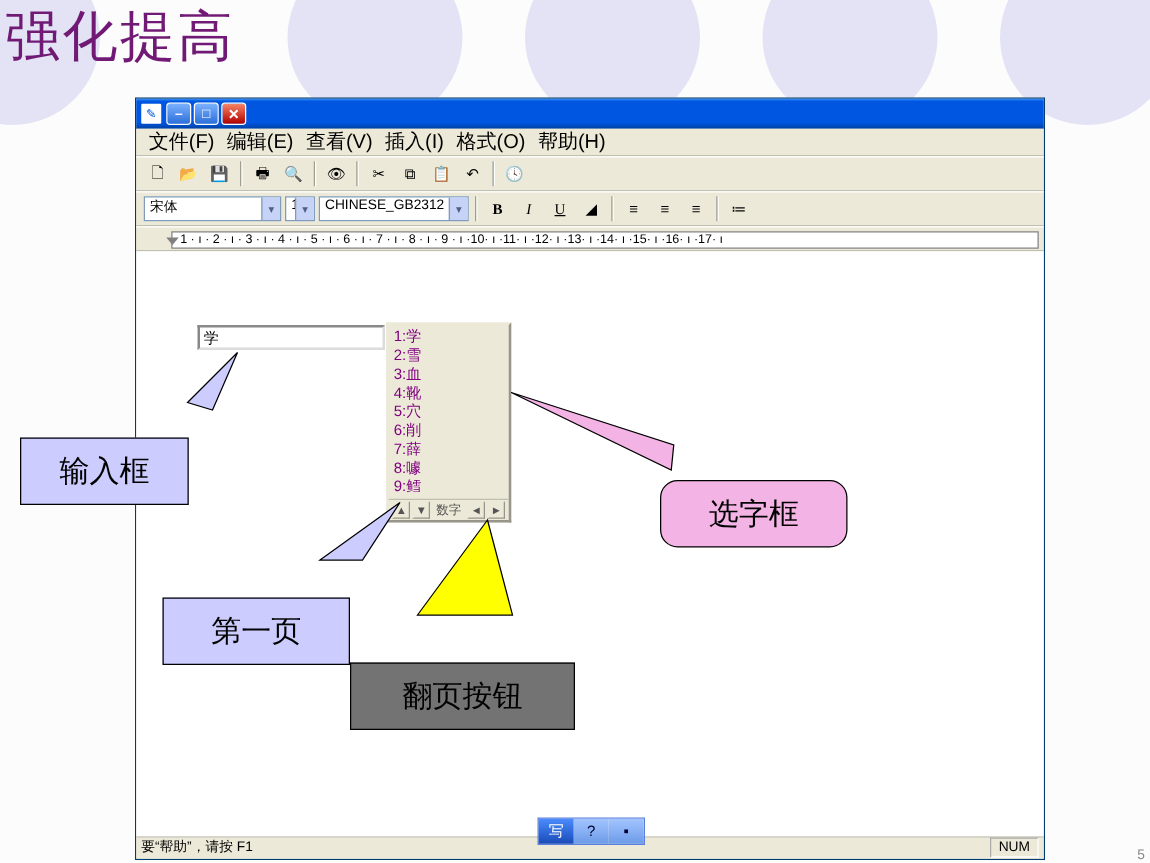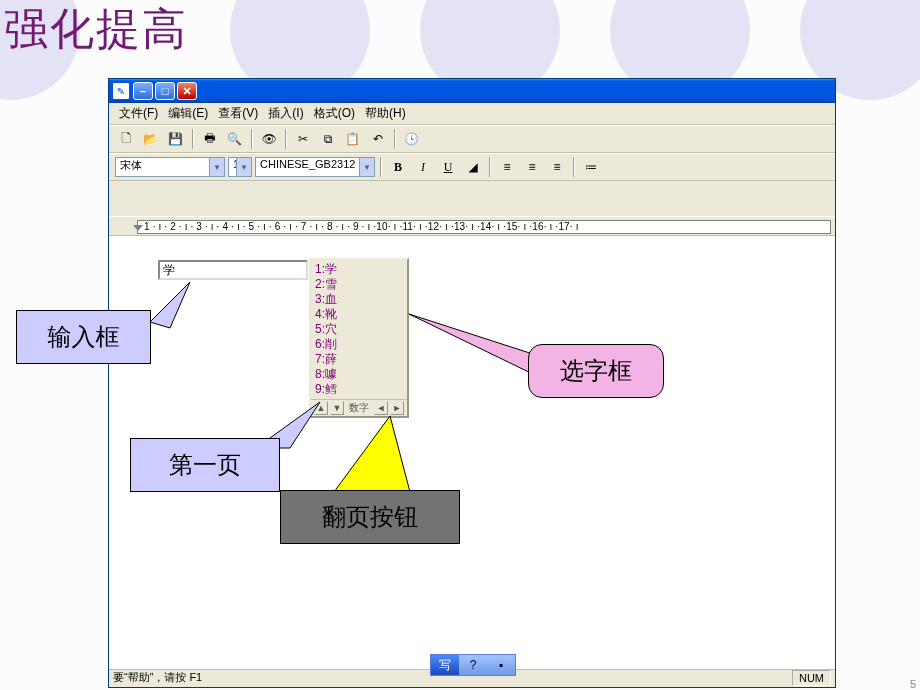--- a/index.html
+++ b/index.html
@@ -52,41 +52,41 @@
     font-weight:bold; font-size:11px; font-family:Arial;
     background: linear-gradient(to bottom,#7ab1ff,#2d6fd9);
     border-radius:3px; color:#fff;}
   .winbtn.close { background: linear-gradient(to bottom,#f5866a,#d64230,#b00000);}
   
   .menubar {
     height: 22px; background:#ece9d8;
     display:flex; align-items:center; padding:0 6px; gap:2px;
     border-bottom:1px solid #c0c0b0;
   }
-  .menubar span { padding:2px 4px; font-size:12px; }
+  .menubar span { padding:2px 4px; font-size:16px; }
 
   .toolbar {
     height: 28px; background:#ece9d8;
     border-top:1px solid #fff; border-bottom:1px solid #c0c0b0;
     display:flex; align-items:center; padding:0 6px; gap:3px;
   }
   .tbtn { width:22px;height:22px; border:1px solid transparent;
     display:flex;align-items:center;justify-content:center;
     font-size:12px;}
   .tsep{width:2px;height:20px;border-left:1px solid #a0a090;border-right:1px solid #fff;margin:0 2px;}
   .tsel{height:20px;border:1px solid #7f9db9;background:#fff;font-size:11px;
     display:flex;align-items:flex-start;padding:0 4px;position:relative;}
   .tsel .dd{position:absolute;right:0;top:0;width:15px;height:100%;
     background:#c6d3f7;border-left:1px solid #7f9db9;
     display:flex;align-items:center;justify-content:center;color:#4d6185;font-size:9px;}
 
   .ruler {
     height: 20px; background:#ece9d8;
     border-top:1px solid #fff; border-bottom:1px solid #c0c0b0;
-    position:relative; padding-left:28px; overflow:hidden;margin-top:35px;
+    position:relative; padding-left:28px; overflow:hidden;
   }
   .ruler .scale{
     position:absolute;left:28px;right:4px;top:3px;height:14px;
     background:#fff;border:1px solid #808080;
     font-size:10px;color:#000;letter-spacing:0px;
     white-space:nowrap;overflow:hidden;
     font-family:Arial;
   }
   .ruler .tab{position:absolute;left:24px;top:8px;width:0;height:0;
     border-left:5px solid transparent;border-right:5px solid transparent;
@@ -127,20 +127,21 @@
     border-top:1px solid #c0c0b0;font-size:10px;color:#555;}
   .pagebtn{width:14px;height:14px;border:1px outset #ece9d8;background:#ece9d8;
     font-size:9px;display:inline-flex;align-items:center;justify-content:center;margin:0 1px;}
 
   
   .callout {
     position:absolute; z-index:10;
     border:1px solid #000; padding:10px 22px;
     font-size:24px; font-family:"SimSun","宋体",serif;
     text-align:center;
+    margin-top:40px;
   }
   .callout.blue { background:#ccccff; }
   .callout.pink { background:#f3b3e4; }
   .callout.yellow { background:#737373; }
   .callout-pointer { position:absolute; z-index:9; }
 
   .lang-bar{
     position:absolute; bottom:14px; left:430px;
     z-index:20; display:flex; height:22px;
     border:1px solid #5a7edc;
@@ -265,21 +266,21 @@
 <div class="callout blue" style="left:16px; top:310px; width:135px">输入框</div>
 <svg class="callout-pointer" style="left:148px;top:280px" width="50" height="50">
     <polygon points="2,42 42,2 22,48" fill="#ccccff" stroke="#000" stroke-width="1"></polygon>
   </svg>
 
 <div class="callout blue" style="left:130px; top:438px; width:150px">第一页</div>
 <svg class="callout-pointer" style="left:250px;top:400px" width="80" height="50">
     <polygon points="6,48 70,2 40,48" fill="#ccccff" stroke="#000" stroke-width="1"></polygon>
   </svg>
 
-<div class="callout pink" style="left:528px; top:344px; width:136px; border-radius:14px">选字框</div>
+<div class="callout pink" style="left:528px; top:344px; width:150px; border-radius:14px">选字框</div>
 <svg class="callout-pointer" style="left:405px;top:310px" width="140" height="70">
     <polygon points="4,4 134,46 132,66" fill="#f3b3e4" stroke="#000" stroke-width="1"></polygon>
   </svg>
 
 <div class="callout yellow" style="left:280px; top:490px; width:180px">翻页按钮</div>
 <svg class="callout-pointer" style="left:330px;top:414px" width="90" height="80">
     <polygon points="60,2 4,78 80,78" fill="#ffff00" stroke="#000" stroke-width="1"></polygon>
   </svg>
 
 <div class="lang-bar">

